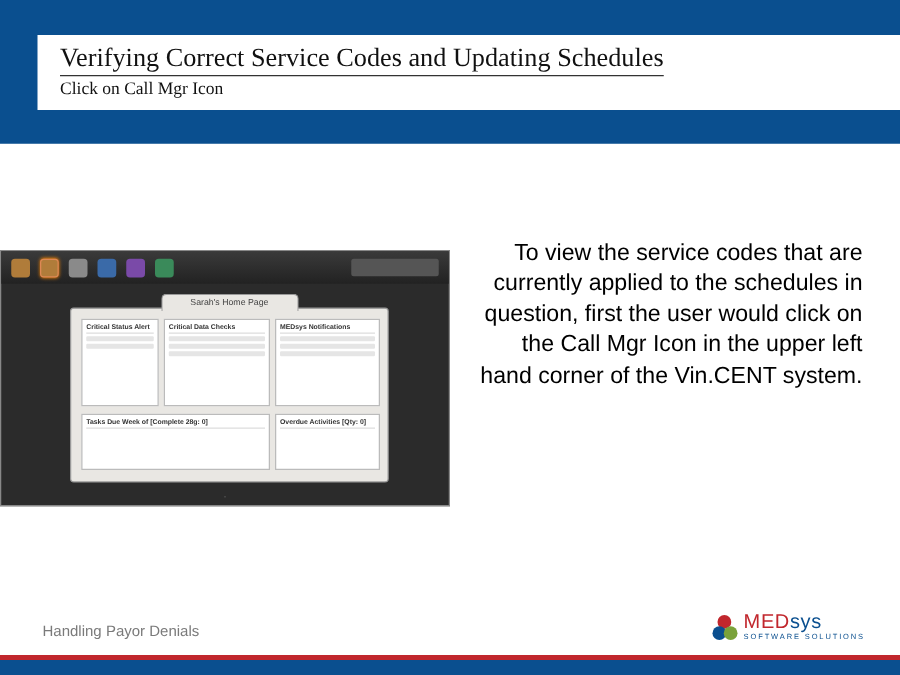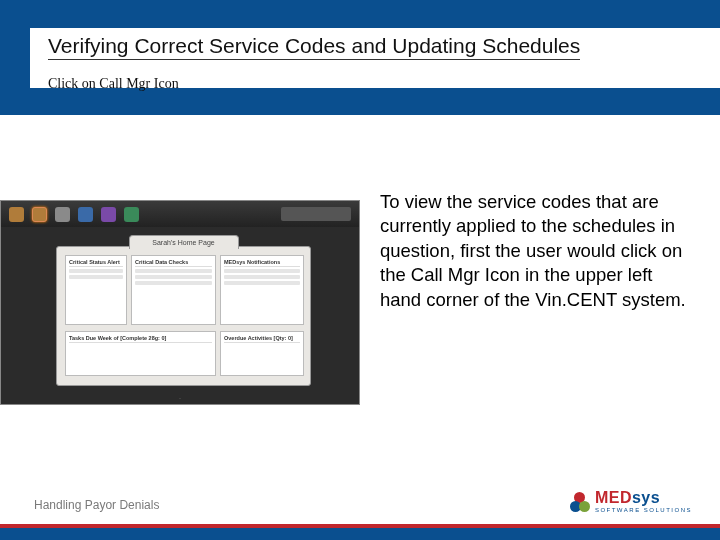--- a/index.html
+++ b/index.html
@@ -21,27 +21,27 @@
     position: absolute;
     top: 28px;
     left: 20px;
     right: 0;
     height: 60px;
     background: #fff;
     padding: 6px 18px 4px 18px;
     border-left: 10px solid #0a4f8f;
   }
   .title {
-    font-family: Liberation Sans, sans-serif;
+    font-family: Liberation Serif, serif;
     font-size: 21px;
     color: #111;
     border-bottom: 1px solid #333;
     display: inline-block;
     padding-bottom: 1px;
-    margin-bottom: 16px;
+    margin-bottom: 3px;
   }
   .subtitle {
     font-family: "Times New Roman", Times, serif;
     font-size: 14px;
     font-weight: normal;
     color: #111;
   }
   .content {
     position: absolute;
     top: 130px;
@@ -122,20 +122,21 @@
     font-size:6px; color:#aaa; text-align:center;
   }
   .body-text {
     position: absolute;
     top: 60px;
     left: 380px;
     width: 310px;
     font-size: 18.5px;
     line-height: 1.32;
     color: #000;
+    text-align: right;
   }
   .footer {
     position: absolute;
     left: 0; right: 0; bottom: 0;
     height: 52px;
   }
   .footer-text {
     position: absolute;
     left: 34px;
     top: 10px;
@@ -166,21 +167,21 @@
     width: 20px; height: 20px;
     position: relative;
   }
   .pet1, .pet2, .pet3 {
     position: absolute; width: 11px; height: 11px; border-radius: 50%;
   }
   .pet1 { background:#c1272d; top:0; left:4px; }
   .pet2 { background:#0a4f8f; bottom:0; left:0; }
   .pet3 { background:#7aa23a; bottom:0; right:0; }
   .logo-text { display:flex; flex-direction:column; line-height:1; }
-  .logo-brand { font-weight:bold; color:#0a4f8f; font-size:16px; letter-spacing:0.5px; }
+  .logo-brand { font-weight:normal; color:#0a4f8f; font-size:16px; letter-spacing:0.5px; }
   .logo-brand .accent { color:#c1272d; }
   .logo-sub { font-size:6px; letter-spacing:1.5px; color:#0a4f8f; margin-top:1px; }
 </style>
 </head>
 <body>
 
 <div class="header-band"></div>
 
 <div class="title-panel">
   <div class="title">Verifying Correct Service Codes and Updating Schedules</div>

